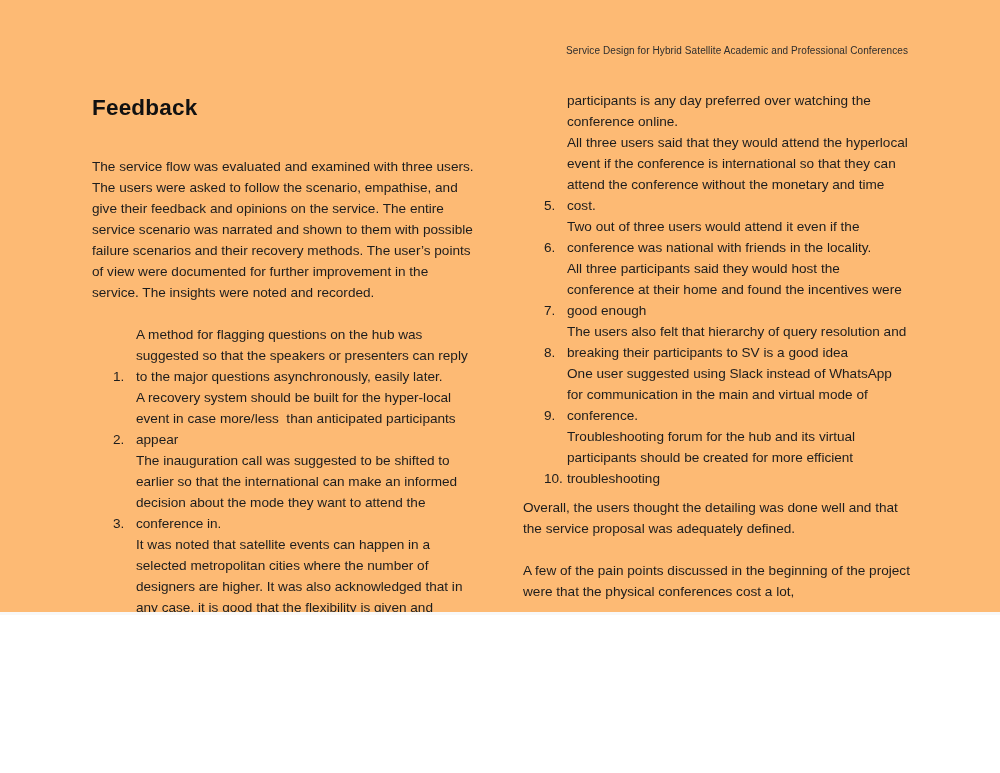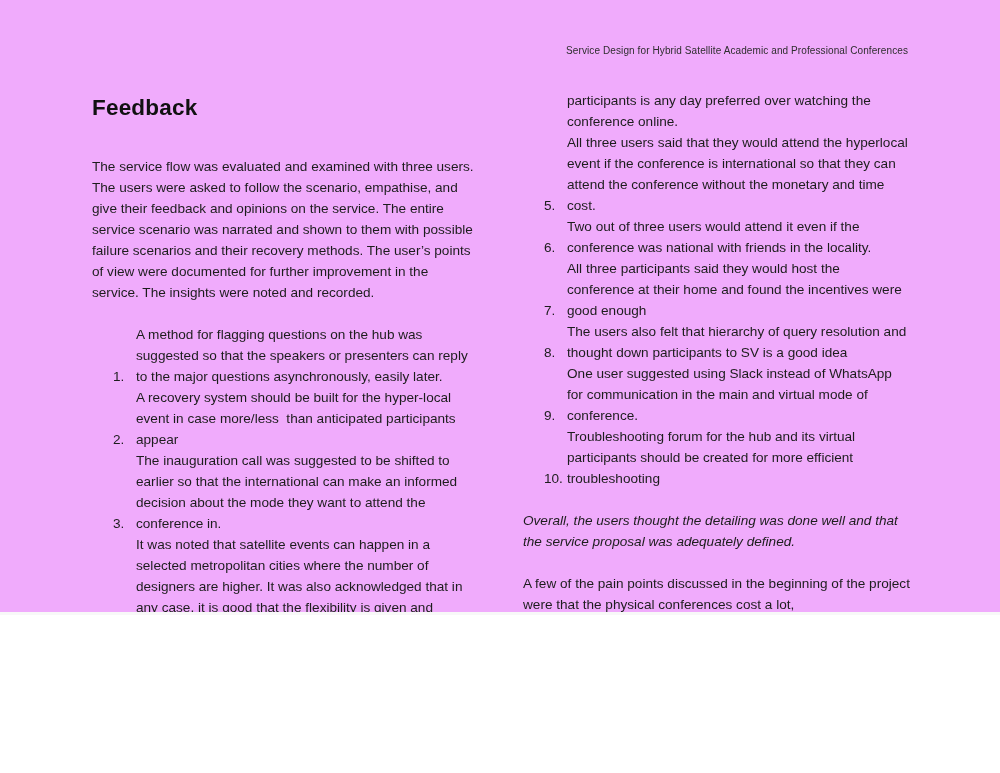--- a/index.html
+++ b/index.html
@@ -1,21 +1,21 @@
 <!DOCTYPE html>
 <html><head>
 <meta charset="utf-8">
 <style>
   * { margin: 0; padding: 0; box-sizing: border-box; }
   html, body { background: #ffffff; }
   .page {
     position: relative;
     width: 1000px;
     height: 615px;
-    background: #f0abfc;
+    background: #fdba74;
     font-family: "Liberation Sans", sans-serif;
     color: #1d1d1d;
     overflow: hidden;
   }
   .running-header {
     position: absolute;
     top: 45px;
     right: 92px;
     font-size: 10px;
     letter-spacing: 0.1px;
@@ -131,32 +131,32 @@
       <div class="li">
         <span class="num">6.</span>
         <span class="txt">Two out of three users would attend it even if the conference was national with friends in the locality.</span>
       </div>
       <div class="li">
         <span class="num">7.</span>
         <span class="txt">All three participants said they would host the conference at their home and found the incentives were good enough</span>
       </div>
       <div class="li">
         <span class="num">8.</span>
-        <span class="txt">The users also felt that hierarchy of query resolution and thought down participants to SV is a good idea</span>
+        <span class="txt">The users also felt that hierarchy of query resolution and breaking their participants to SV is a good idea</span>
       </div>
       <div class="li">
         <span class="num">9.</span>
         <span class="txt">One user suggested using Slack instead of WhatsApp for communication in the main and virtual mode of conference.</span>
       </div>
       <div class="li">
         <span class="num">10.</span>
         <span class="txt">Troubleshooting forum for the hub and its virtual participants should be created for more efficient troubleshooting</span>
       </div>
     </div>
-    <p class="body-par" style="margin-top: 21px; font-style: italic;">Overall, the users thought the detailing was done well and that the service proposal was adequately defined.</p>
+    <p class="body-par" style="margin-top: 8px;">Overall, the users thought the detailing was done well and that the service proposal was adequately defined.</p>
     <p class="body-par">A few of the pain points discussed in the beginning of the project were that the physical conferences cost a lot,</p>
   </div>
 
   <div class="footer-left">Diksha Singh  |  196330011  |  Project 2</div>
   <div class="page-number">87</div>
 
   <div class="bottom-edge"></div>
 </div>
 
 </body></html>

